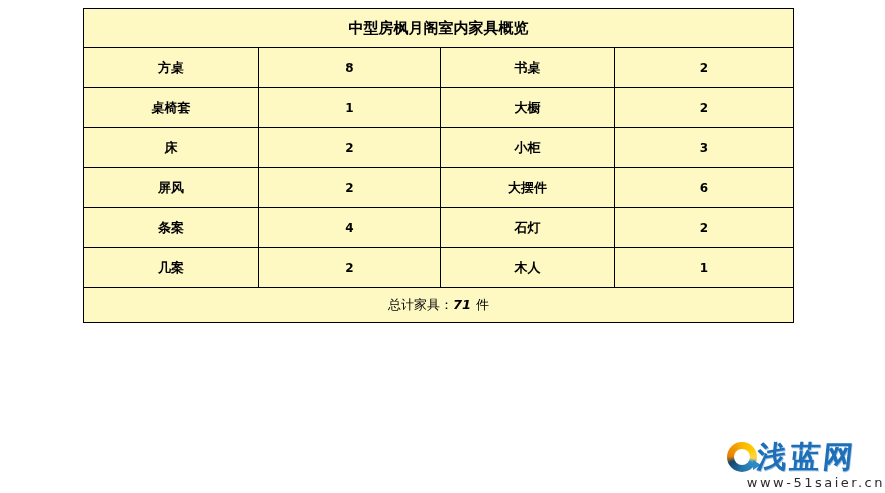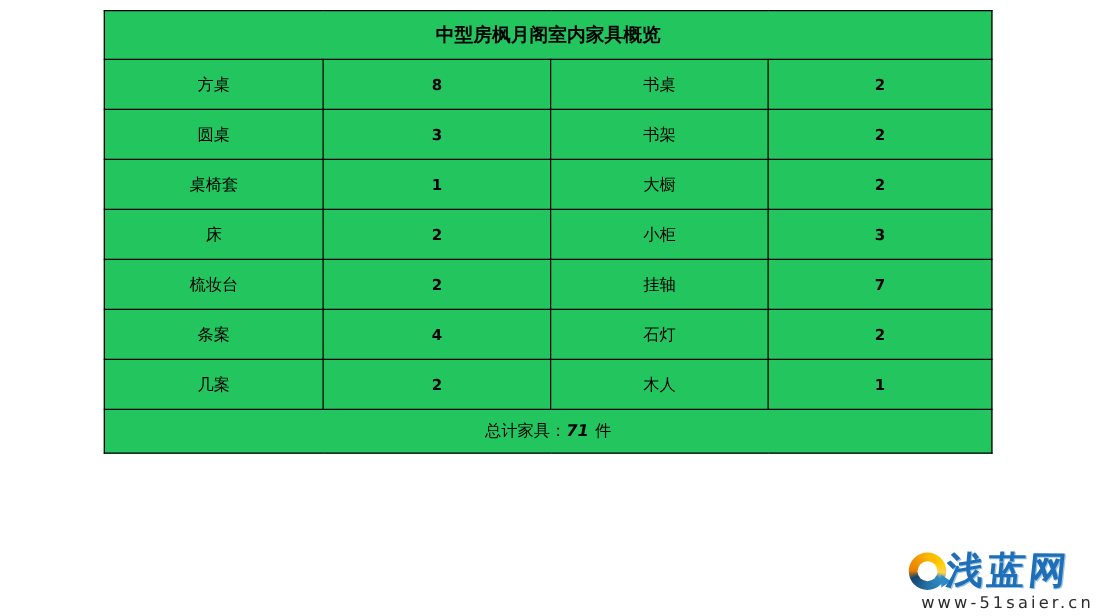--- a/index.html
+++ b/index.html
@@ -11,38 +11,38 @@
     overflow: hidden;
   }
   .page { position: absolute; inset: 0; }
 
   table.furniture-table {
     position: absolute;
     left: 83px; top: 8px;
     width: 710px;
     border-collapse: collapse;
     table-layout: fixed;
-    background: #22c55e;
+    background: #fef9c3;
   }
   .furniture-table th, .furniture-table td {
     border: 1px solid #000000;
     text-align: center;
     vertical-align: middle;
     padding: 0;
     color: #000000;
     overflow: hidden;
     white-space: nowrap;
   }
   tr.title-row th {
     height: 38px;
     font-size: 15px;
     font-weight: bold;
   }
   tbody tr { height: 40px; }
-  td.item-cell { font-size: 13px; font-weight: normal; }
+  td.item-cell { font-size: 13px; font-weight: bold; }
   td.count-cell { font-size: 12px; font-weight: bold; }
   tfoot tr { height: 35px; }
   tfoot td { font-size: 13px; }
   tfoot .total-value { font-weight: bold; font-style: italic; }
   tfoot .total-unit { margin-left: 5px; }
 
   
   .watermark {
     position: absolute;
     left: 727px; top: 440px;
@@ -87,21 +87,21 @@
     transform: skewX(-6deg);
     line-height: 34px;
     white-space: nowrap;
     text-shadow: 1px 1px 0 #9cc4e4;
   }
   .url-text {
     margin-top: 1px;
     font-size: 13px;
     letter-spacing: 2.5px;
     color: #2b2b2b;
-    text-align: center;
+    text-align: right;
     white-space: nowrap;
   }
 </style>
 </head>
 <body>
 
 <div class="page">
 
   <table class="furniture-table">
     <colgroup>
@@ -116,42 +116,36 @@
       </tr>
     </thead>
     <tbody>
       <tr>
         <td class="item-cell">方桌</td>
         <td class="count-cell">8</td>
         <td class="item-cell">书桌</td>
         <td class="count-cell">2</td>
       </tr>
       <tr>
-        <td class="item-cell">圆桌</td>
-        <td class="count-cell">3</td>
-        <td class="item-cell">书架</td>
-        <td class="count-cell">2</td>
-      </tr>
-      <tr>
         <td class="item-cell">桌椅套</td>
         <td class="count-cell">1</td>
         <td class="item-cell">大橱</td>
         <td class="count-cell">2</td>
       </tr>
       <tr>
         <td class="item-cell">床</td>
         <td class="count-cell">2</td>
         <td class="item-cell">小柜</td>
         <td class="count-cell">3</td>
       </tr>
       <tr>
-        <td class="item-cell">梳妆台</td>
+        <td class="item-cell">屏风</td>
         <td class="count-cell">2</td>
-        <td class="item-cell">挂轴</td>
-        <td class="count-cell">7</td>
+        <td class="item-cell">大摆件</td>
+        <td class="count-cell">6</td>
       </tr>
       <tr>
         <td class="item-cell">条案</td>
         <td class="count-cell">4</td>
         <td class="item-cell">石灯</td>
         <td class="count-cell">2</td>
       </tr>
       <tr>
         <td class="item-cell">几案</td>
         <td class="count-cell">2</td>

